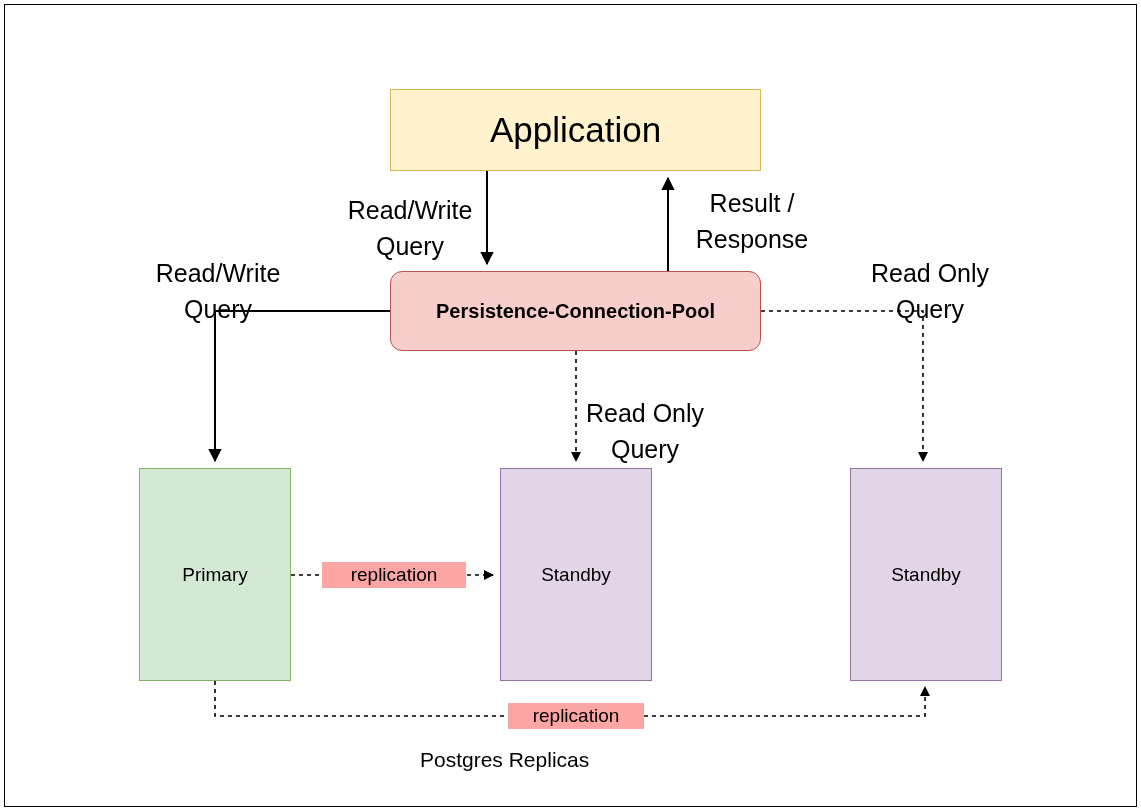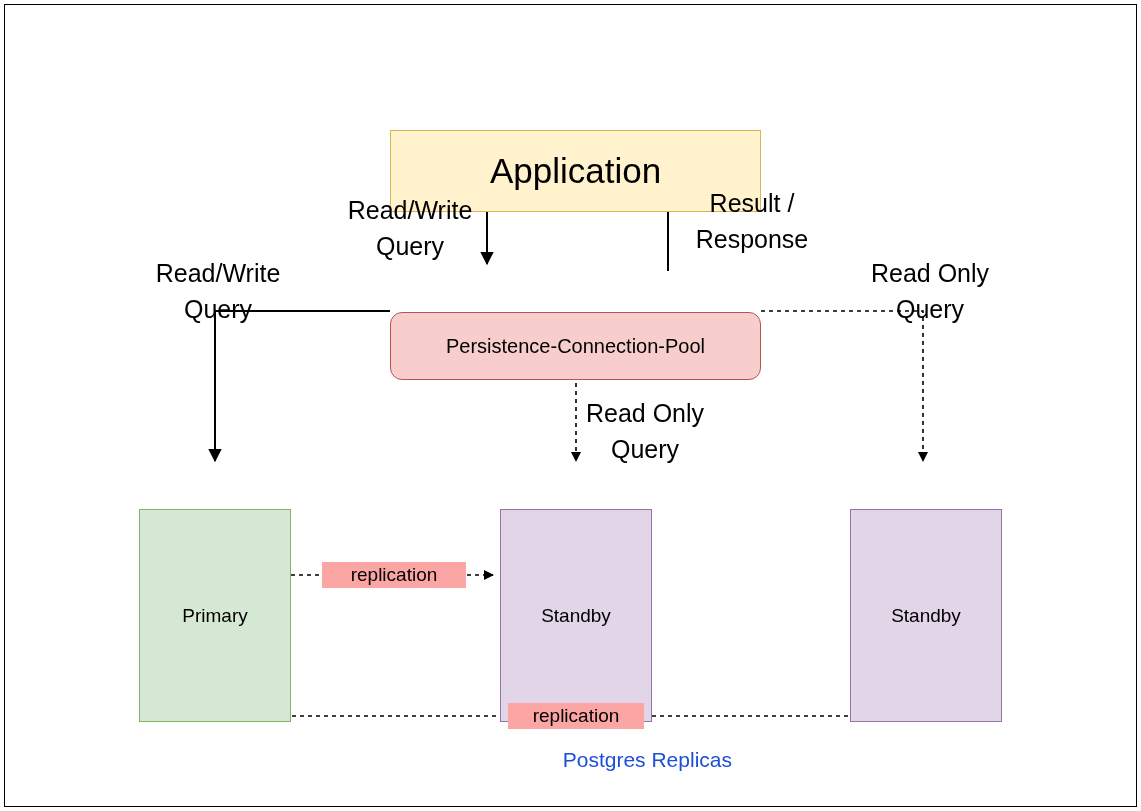--- a/index.html
+++ b/index.html
@@ -38,40 +38,40 @@
   }
   .node {
     position: absolute;
     box-sizing: border-box;
     display: flex;
     align-items: center;
     justify-content: center;
     text-align: center;
     color: #000000;
     line-height: 1.15;
-    margin-top: 41px;
   }
   .node-application {
     left: 390px;
     top: 89px;
     width: 371px;
     height: 82px;
     background: #fff2cc;
     border: 1px solid #d6b656;
     font-size: 35px;
   }
   .node-pool {
     left: 390px;
     top: 271px;
     width: 371px;
-    height: 68px;
+    height: 80px;
     background: #f8cecc;
     border: 1px solid #b85450;
     border-radius: 12px;
     font-size: 20px;
+    font-weight: bold;
   }
   .node-primary {
     left: 139px;
     top: 468px;
     width: 152px;
     height: 213px;
     background: #d5e8d4;
     border: 1px solid #82b366;
     font-size: 19px;
     justify-content: center;
@@ -112,23 +112,23 @@
   .lbl-rw-left   { left: 128px; top: 255px; width: 180px; }
   .lbl-ro-mid    { left: 565px; top: 395px; width: 160px; }
   .lbl-ro-right  { left: 840px; top: 255px; width: 180px; }
   .lbl-repl-1    { left: 322px; top: 562px; width: 138px; font-size: 19px; line-height: 26px; }
   .lbl-repl-2    { left: 508px; top: 703px; width: 130px; font-size: 19px; line-height: 26px; }
   .caption {
     position: absolute;
     left: 420px;
     top: 748px;
     width: 312px;
-    text-align: right;
+    text-align: left;
     font-size: 21px;
-    color: #1d4ed8;
+    color: #000000;
   }
 </style>
 </head>
 <body>
 
 <div id="canvas">
 
   <div id="page-frame"></div>
 
   <svg id="edge-layer" viewBox="0 0 1141 811" width="1141" height="811" xmlns="http://www.w3.org/2000/svg">

